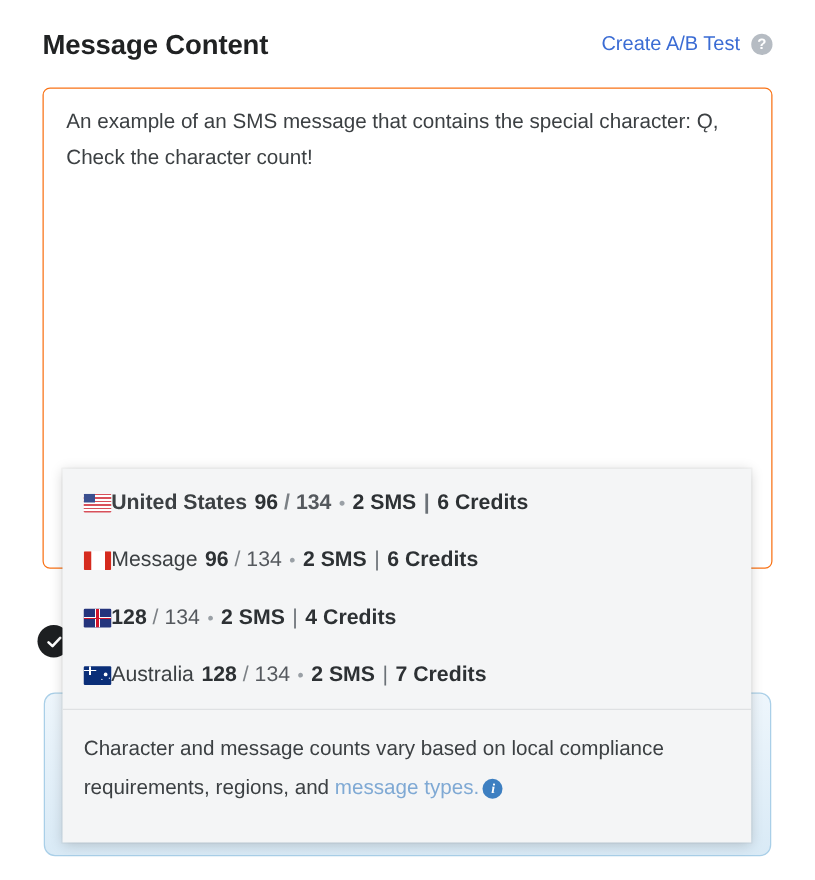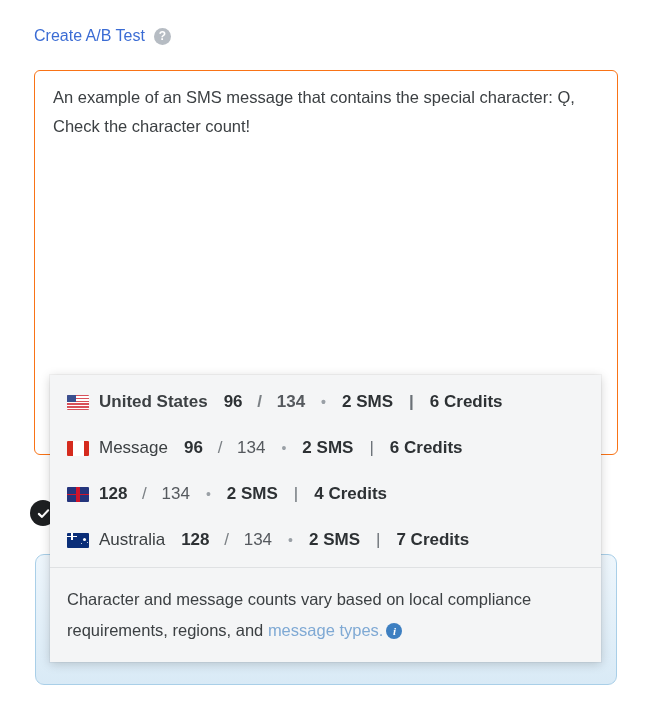--- a/index.html
+++ b/index.html
@@ -28,21 +28,21 @@
     justify-content: space-between;
   }
   .panel-title {
     font-size: 22px;
     font-weight: bold;
     color: #202223;
     letter-spacing: -0.1px;
   }
   .header-right {
     display: flex;
-    align-items: center;
+    align-items: flex-start;
     gap: 9px;
   }
   .ab-link {
     font-size: 16px;
     color: #3b6cd4;
     text-decoration: none;
     cursor: pointer;
   }
   .help-icon {
     width: 17px;
@@ -274,21 +274,20 @@
     width: 551px;
     background: #f4f5f6;
     box-shadow: 0 2px 10px rgba(0,0,0,0.18), 0 0 0 1px rgba(0,0,0,0.04);
     z-index: 50;
     padding: 4px 0 0 0;
     box-sizing: border-box;
   }
   .dd-item {
     display: flex;
     align-items: center;
-    gap: 10px;
     height: 46px;
     padding: 0 24px 0 17px;
     box-sizing: border-box;
     cursor: pointer;
     font-size: 17px;
     color: #3c4043;
     white-space: nowrap;
   }
   .dd-item.selected {
     font-weight: bold;
@@ -306,21 +305,21 @@
   .dd-item .strong { font-weight: bold; color: #2d3134; }
   .dd-item .muted { color: #7b8085; }
   .dd-item .total { color: #55595e; }
 
   .dd-divider {
     height: 1px;
     background: #dfe1e3;
     margin: 4px 0 0 0;
   }
   .dd-footer {
-    padding: 16px 22px 16px 17px;
+    padding: 16px 22px 28px 17px;
     font-size: 16.5px;
     line-height: 31px;
     color: #3c4043;
   }
   .dd-footer .dd-link {
     color: #7fa9d4;
     cursor: pointer;
     text-decoration: none;
   }
   .info-icon {
@@ -339,20 +338,21 @@
     margin-left: 3px;
     font-family: "Liberation Serif", serif;
     cursor: pointer;
     user-select: none;
   }
 </style>
 </head>
 <body>
 
 <div class="header">
+  <div class="panel-title">Message Content</div>
   <div class="header-right">
     <a class="ab-link">Create A/B Test</a>
     <span class="help-icon">?</span>
   </div>
 </div>
 
 <div class="msg-box">
   <div class="msg-text">An example of an SMS message that contains the special character: Ǫ, Check the character count!</div>
 
   <div class="counter-row">

